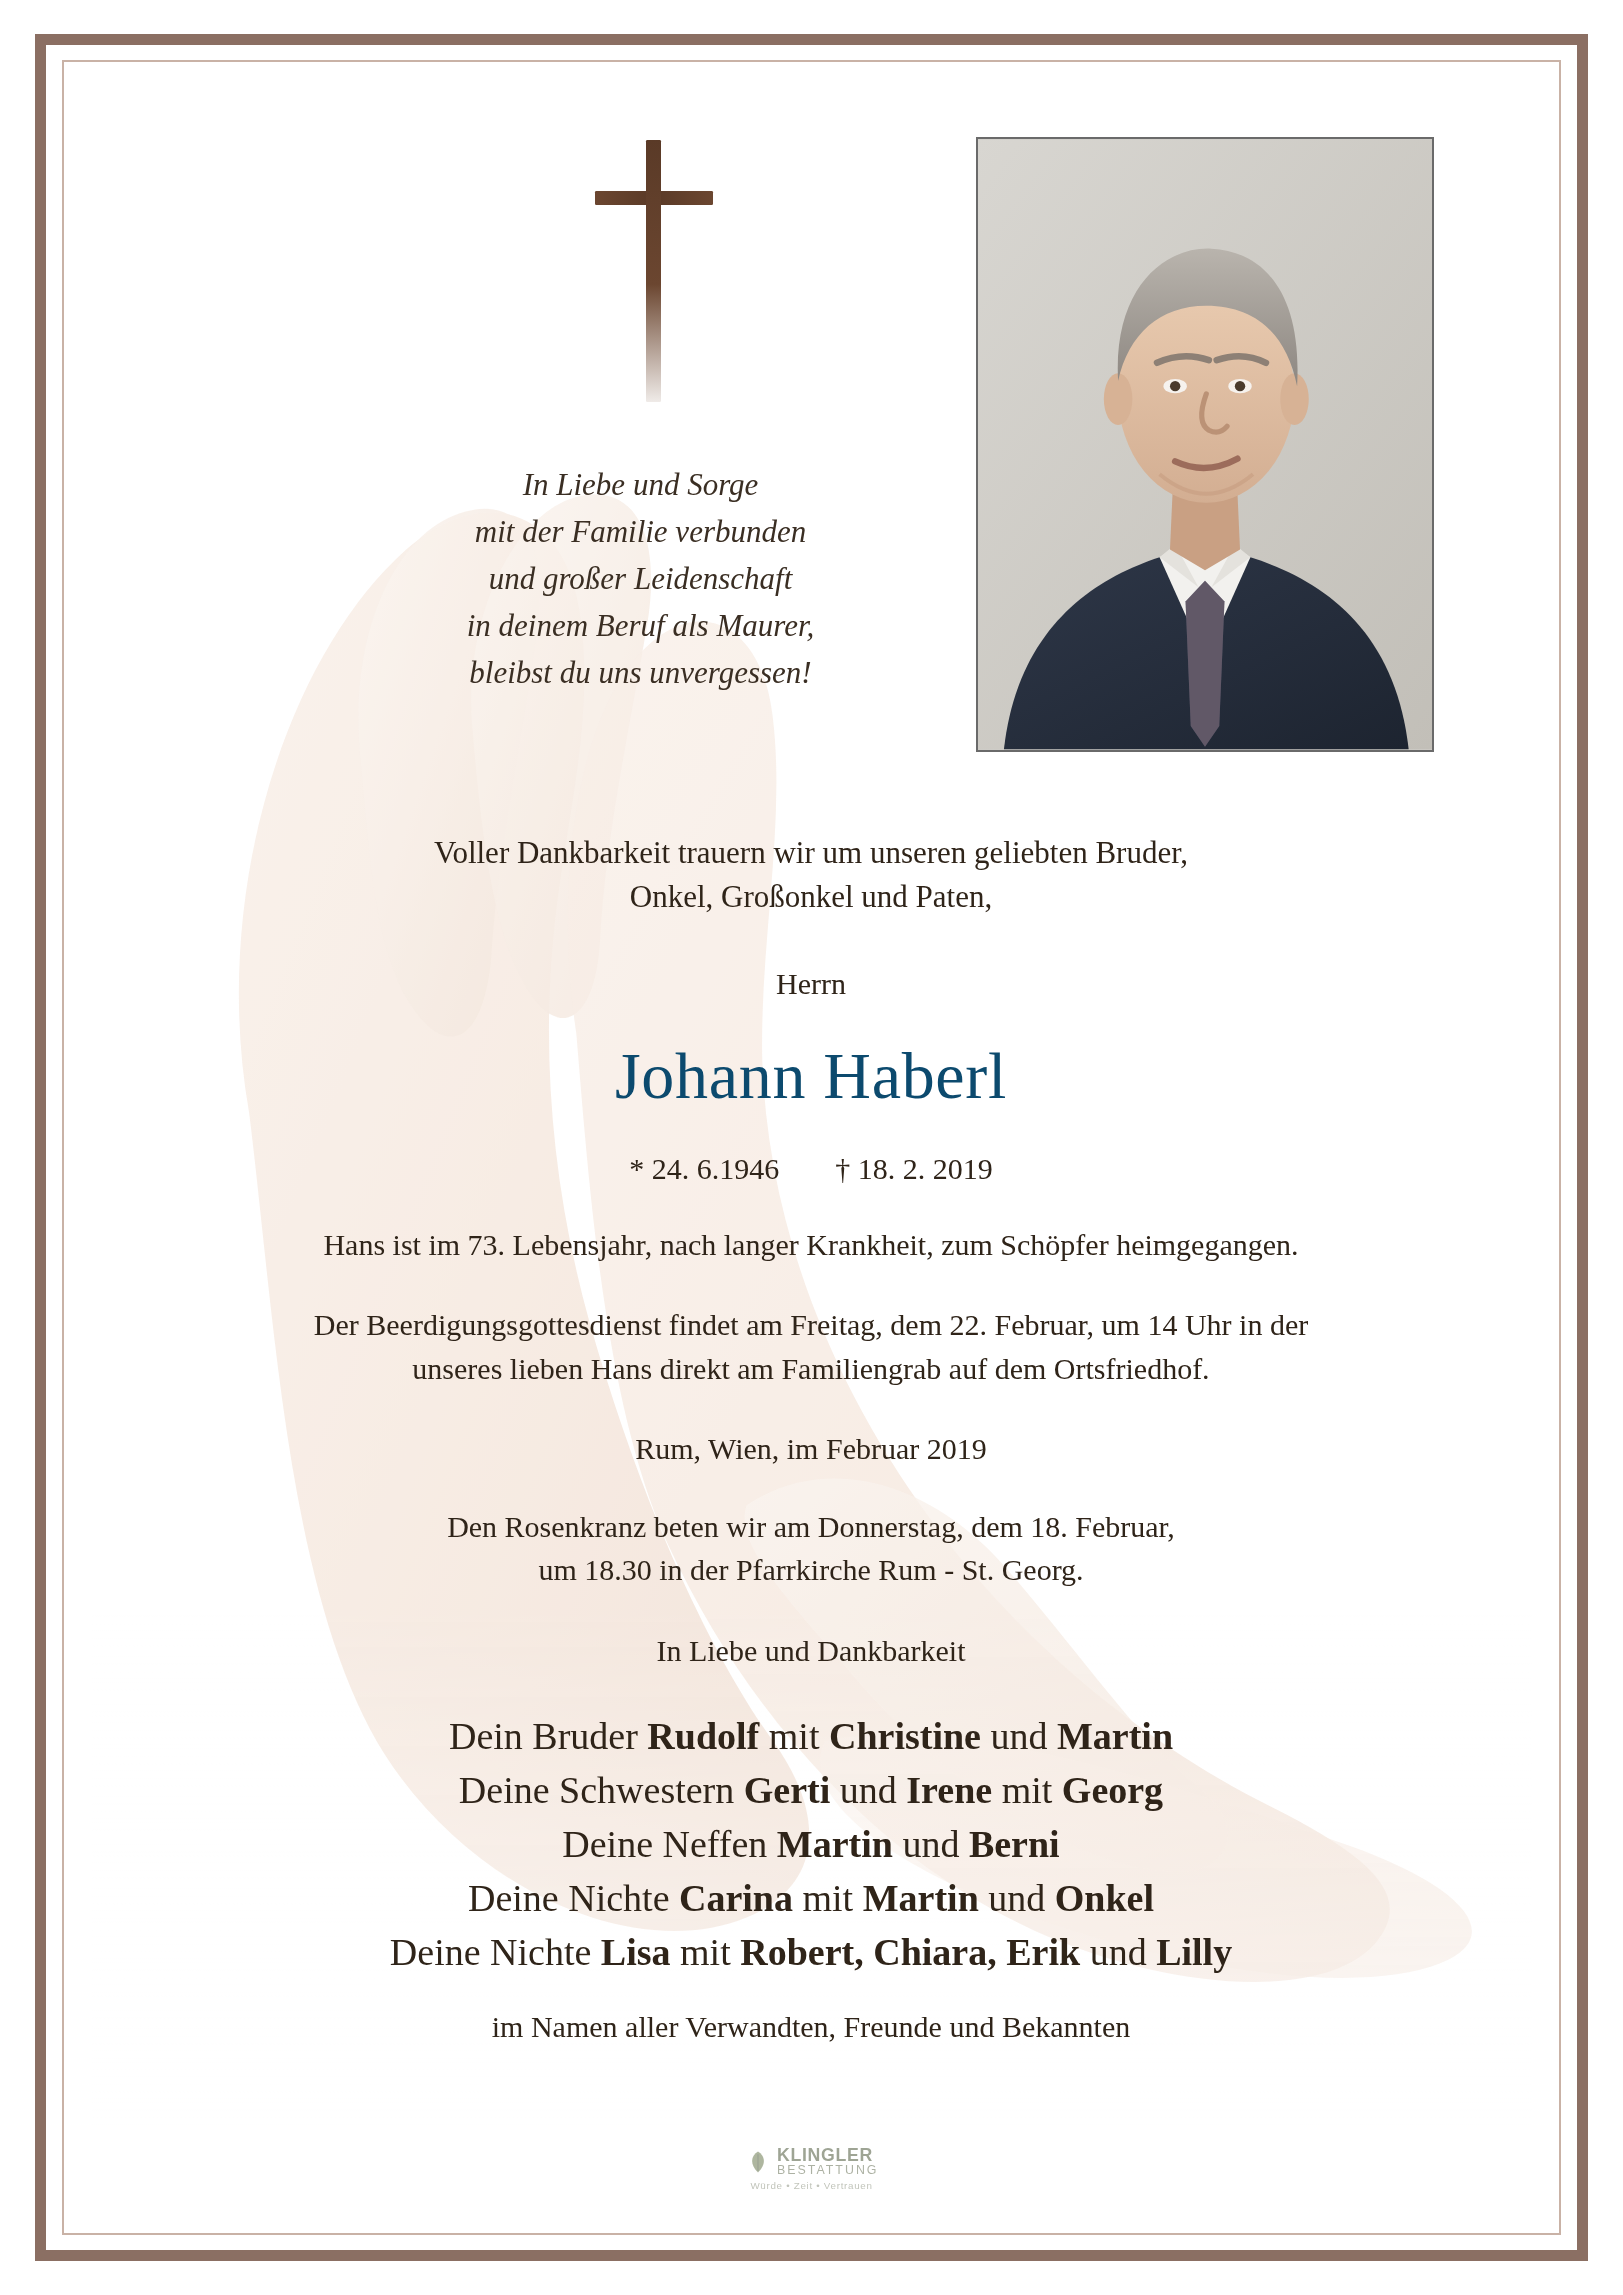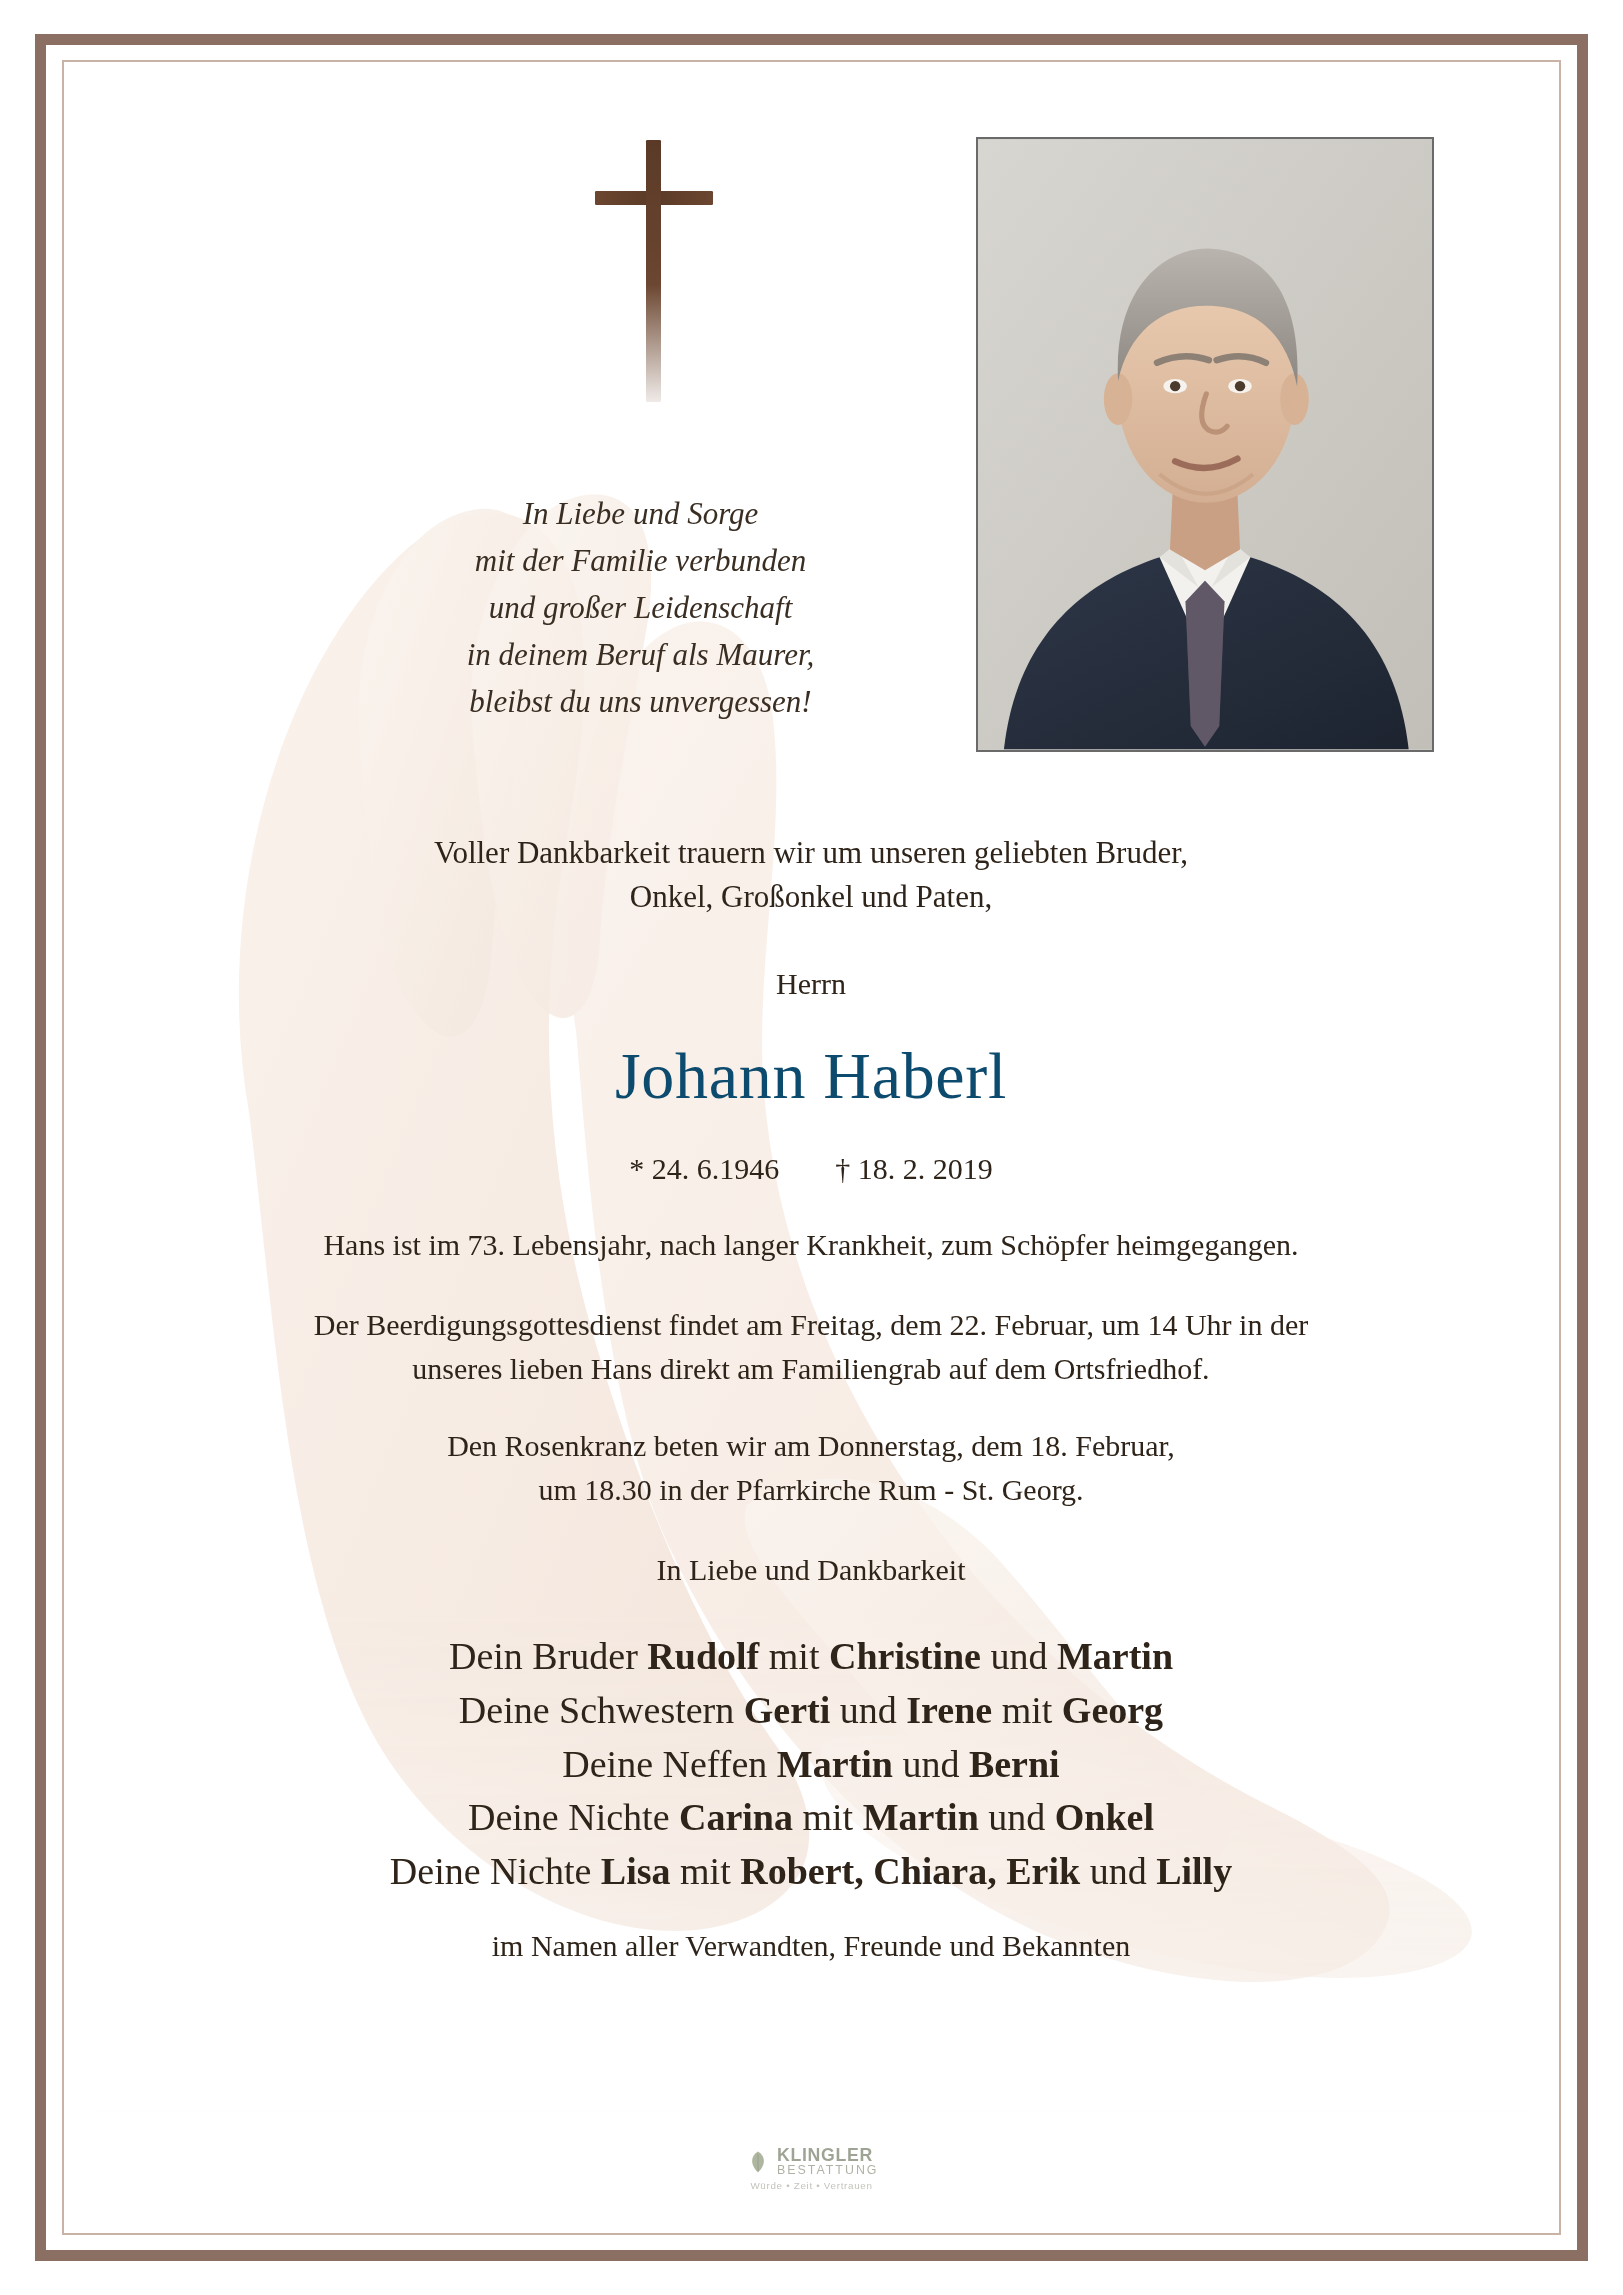--- a/index.html
+++ b/index.html
@@ -102,21 +102,21 @@
     box-sizing: border-box;
     overflow: hidden;
     background: #cfcdc8;
   }
   .photo-wrap svg { width: 100%; height: 100%; display: block; }
 
   
   .verse {
     position: absolute;
     left: 281px;
-    top: 425px;
+    top: 396px;
     width: 589px;
     text-align: center;
     font-style: italic;
     font-size: 31px;
     line-height: 1.52;
     color: #3a2e23;
   }
 
   
   .main {
@@ -330,20 +330,21 @@
         <span>† 18. 2. 2019</span>
       </div>
 
       <div class="para">Hans ist im 73. Lebensjahr, nach langer Krankheit, zum Schöpfer heimgegangen.</div>
 
       <div class="para">
         <div>Der Beerdigungsgottesdienst findet am Freitag, dem 22. Februar, um 14 Uhr in der</div>
         <div>unseres lieben Hans direkt am Familiengrab auf dem Ortsfriedhof.</div>
       </div>
 
+      <div class="para">Rum, Wien, im Februar 2019</div>
 
       <div class="para tight">
         <div>Den Rosenkranz beten wir am Donnerstag, dem 18. Februar,</div>
         <div>um 18.30 in der Pfarrkirche Rum - St. Georg.</div>
       </div>
 
       <div class="para">In Liebe und Dankbarkeit</div>
 
       <div class="family">
         <div id="fam0">Dein Bruder <b>Rudolf</b> mit <b>Christine</b> und <b>Martin</b></div>

